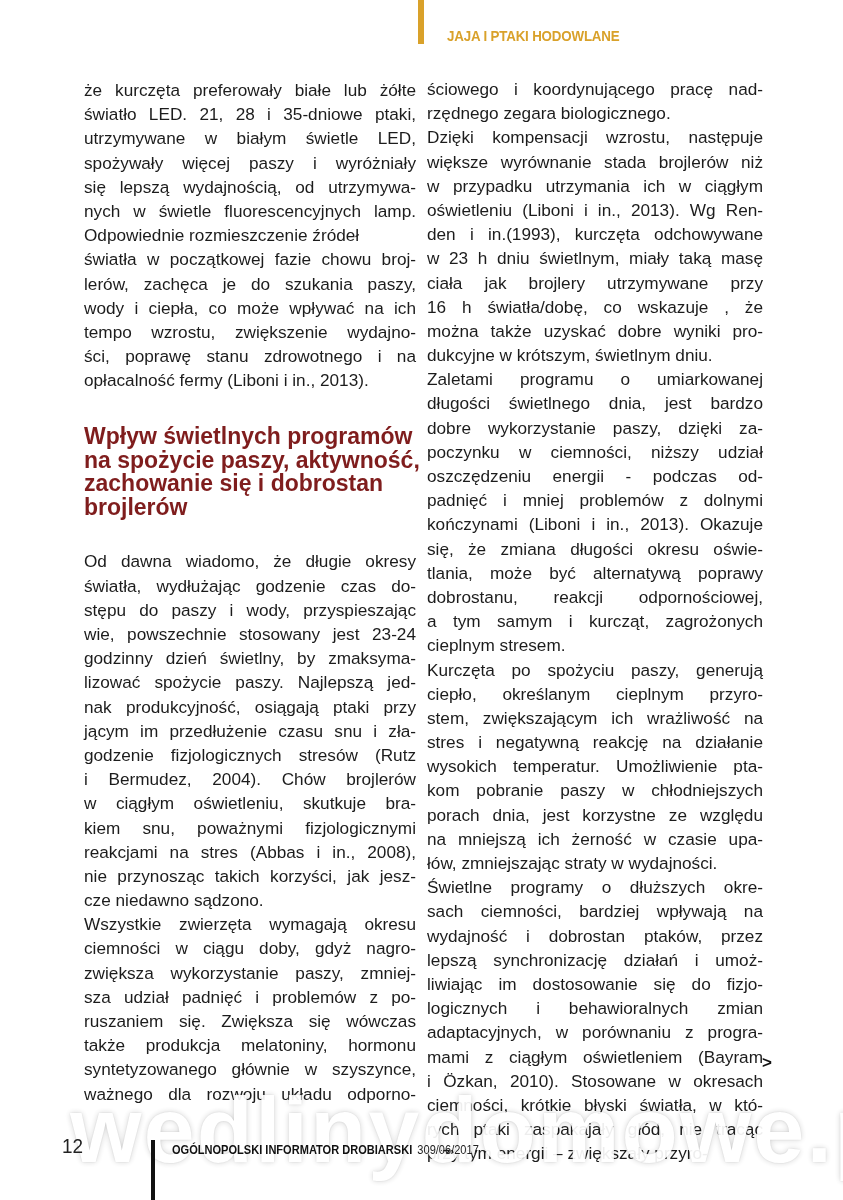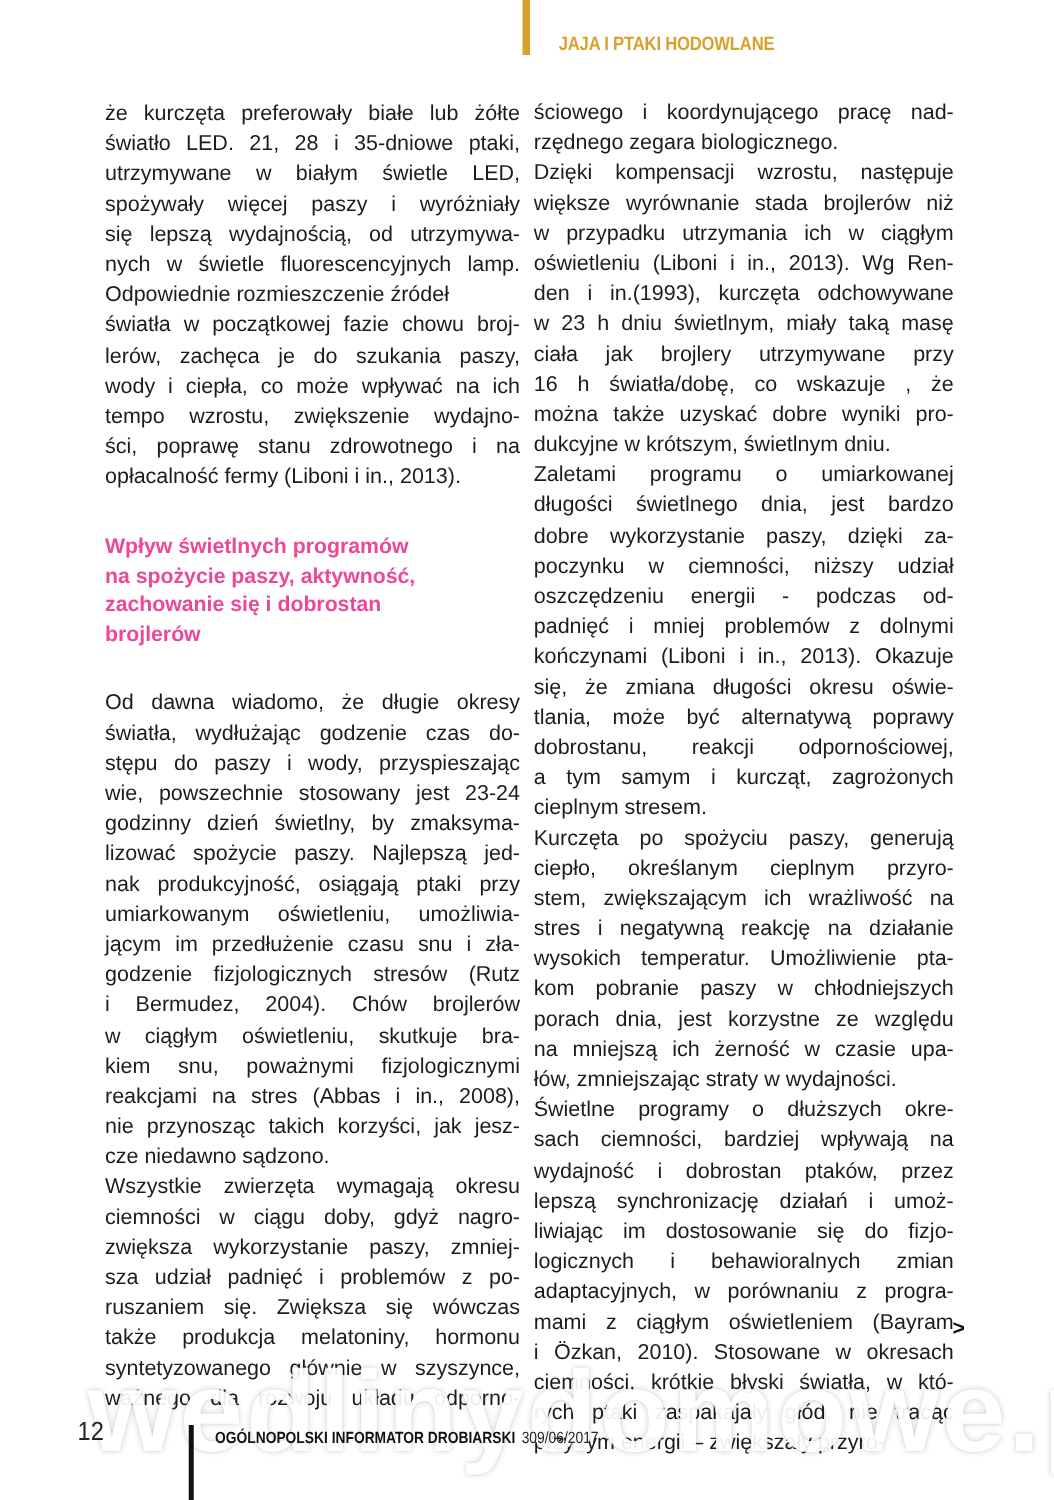--- a/index.html
+++ b/index.html
@@ -22,21 +22,21 @@
     font-size: 17.2px; line-height: 24.2px; color: #1c1c1c;
   }
   .col-left { left: 63px; margin-left: 21px; }
   .col-right { left: 427px; top: 77px; width: 336px; }
   .line {
     display: block; white-space: nowrap; text-align: justify;
     text-align-last: justify; height: 24.2px; overflow: visible;
   }
   .line.last { text-align-last: left; }
   .heading {
-    font-weight: bold; font-size: 17px; line-height: 23.5px; color: #ec4899;
+    font-weight: bold; font-size: 23px; line-height: 23.5px; color: #7f1d1d;
   }
   .heading .line { text-align-last: left; height: 23.5px; }
   .gap-heading-top { height: 33px; }
   .gap-heading-bottom { height: 30px; }
   .arrow {
     position: absolute; left: 762px; top: 1053px; font-weight: bold;
     font-size: 17px; color: #111;
   }
   .watermark {
     position: absolute; left: 70px; top: 1078px;
@@ -91,21 +91,20 @@
     </div>
   <div class="gap-heading-bottom"></div>
   <div>
       <span class="line">Od dawna wiadomo, że długie okresy</span>
       <span class="line">światła, wydłużając godzenie czas do-</span>
       <span class="line">stępu do paszy i wody, przyspieszając</span>
       <span class="line">wie, powszechnie stosowany jest 23-24</span>
       <span class="line">godzinny dzień świetlny, by zmaksyma-</span>
       <span class="line">lizować spożycie paszy. Najlepszą jed-</span>
       <span class="line">nak produkcyjność, osiągają ptaki przy</span>
-      <span class="line">umiarkowanym oświetleniu, umożliwia-</span>
       <span class="line">jącym im przedłużenie czasu snu i zła-</span>
       <span class="line">godzenie fizjologicznych stresów (Rutz</span>
       <span class="line">i Bermudez, 2004). Chów brojlerów</span>
       <span class="line">w ciągłym oświetleniu, skutkuje bra-</span>
       <span class="line">kiem snu, poważnymi fizjologicznymi</span>
       <span class="line">reakcjami na stres (Abbas i in., 2008),</span>
       <span class="line">nie przynosząc takich korzyści, jak jesz-</span>
       <span class="line last">cze niedawno sądzono.</span>
     </div>
   <div>

